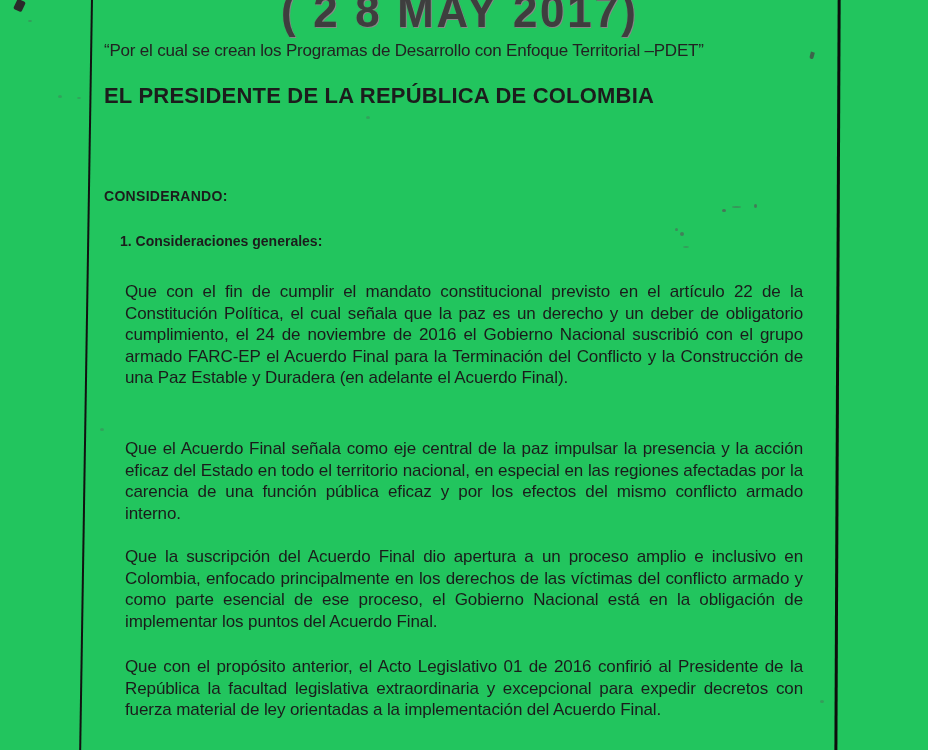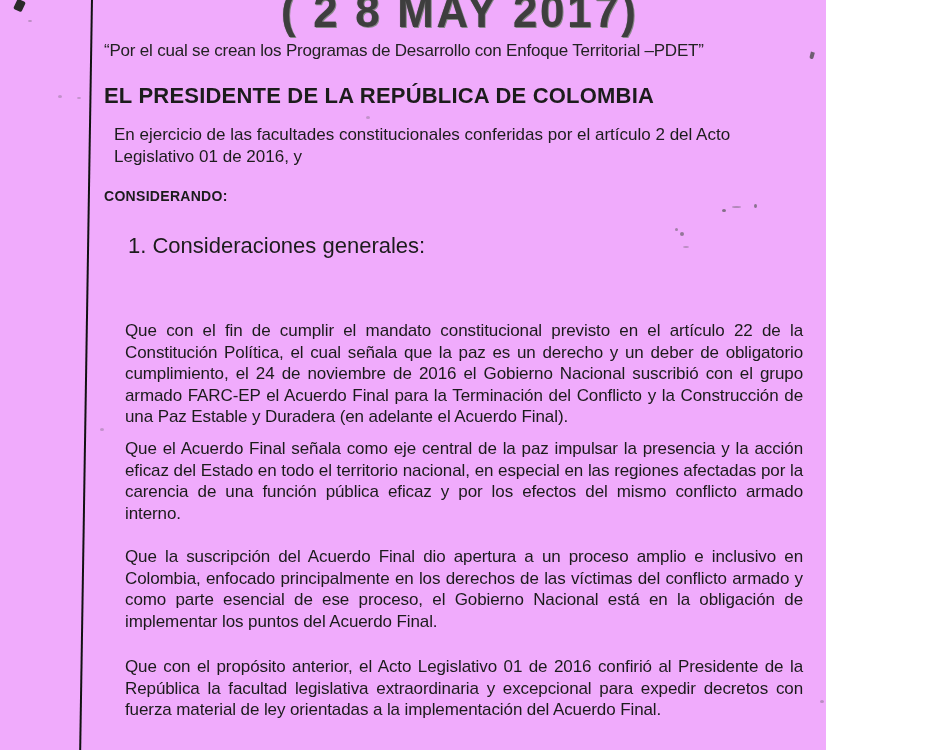--- a/index.html
+++ b/index.html
@@ -2,23 +2,23 @@
 <html><head>
 <meta charset="utf-8">
 <style>
   html, body {
     margin: 0;
     padding: 0;
     background: #ffffff;
   }
   .scan-page {
     position: relative;
-    width: 826px;
+    width: 928px;
     height: 750px;
-    background: #f0abfc;
+    background: #22c55e;
     overflow: hidden;
     font-family: "Liberation Sans", sans-serif;
     color: #1c1c1c;
   }
 
   
   .border-line {
     position: absolute;
     top: -10px;
     height: 780px;
@@ -79,37 +79,37 @@
   }
   .considerando {
     top: 188px;
     font-size: 14px;
     font-weight: bold;
     letter-spacing: 0.3px;
   }
   .section-heading {
     position: absolute;
     top: 233px;
-    left: 128px;
-    font-size: 22px;
-    font-weight: normal;
+    left: 120px;
+    font-size: 14px;
+    font-weight: bold;
   }
 
   .para {
     position: absolute;
     left: 125px;
     width: 678px;
     margin: 0;
     font-size: 17px;
     line-height: 21.6px;
     text-align: justify;
     letter-spacing: -0.1px;
     color: #1b1b1b;
   }
-  .para.p1 { top: 281px; margin-top: 39px; }
+  .para.p1 { top: 281px; }
   .para.p2 { top: 438px; }
   .para.p3 { top: 546px; }
   .para.p4 { top: 656px; }
 
   
   .speck {
     position: absolute;
     background: #555;
     border-radius: 50%;
   }
@@ -121,21 +121,20 @@
 
   <div class="border-line left"></div>
   <div class="border-line right"></div>
 
   <div class="stamp">( 2 8 MAY 2017)</div>
 
   <div class="center-line epigraph">“Por el cual se crean los Programas de Desarrollo con Enfoque Territorial –PDET”</div>
 
   <div class="center-line authority">EL PRESIDENTE DE LA REPÚBLICA DE COLOMBIA</div>
 
-  <div class="center-line preamble">En ejercicio de las facultades constitucionales conferidas por el artículo 2 del Acto Legislativo 01 de 2016, y</div>
 
   <div class="center-line considerando">CONSIDERANDO:</div>
 
   <div class="section-heading">1. Consideraciones generales:</div>
 
   <p class="para p1">Que con el fin de cumplir el mandato constitucional previsto en el artículo 22 de la Constitución Política, el cual señala que la paz es un derecho y un deber de obligatorio cumplimiento, el 24 de noviembre de 2016 el Gobierno Nacional suscribió con el grupo armado FARC-EP el Acuerdo Final para la Terminación del Conflicto y la Construcción de una Paz Estable y Duradera (en adelante el Acuerdo Final).</p>
   <p class="para p3">Que la suscripción del Acuerdo Final dio apertura a un proceso amplio e inclusivo en Colombia, enfocado principalmente en los derechos de las víctimas del conflicto armado y como parte esencial de ese proceso, el Gobierno Nacional está en la obligación de implementar los puntos del Acuerdo Final.</p>
   <p class="para p2">Que el Acuerdo Final señala como eje central de la paz impulsar la presencia y la acción eficaz del Estado en todo el territorio nacional, en especial en las regiones afectadas por la carencia de una función pública eficaz y por los efectos del mismo conflicto armado interno.</p>
   <p class="para p4">Que con el propósito anterior, el Acto Legislativo 01 de 2016 confirió al Presidente de la República la facultad legislativa extraordinaria y excepcional para expedir decretos con fuerza material de ley orientadas a la implementación del Acuerdo Final.</p>
 

